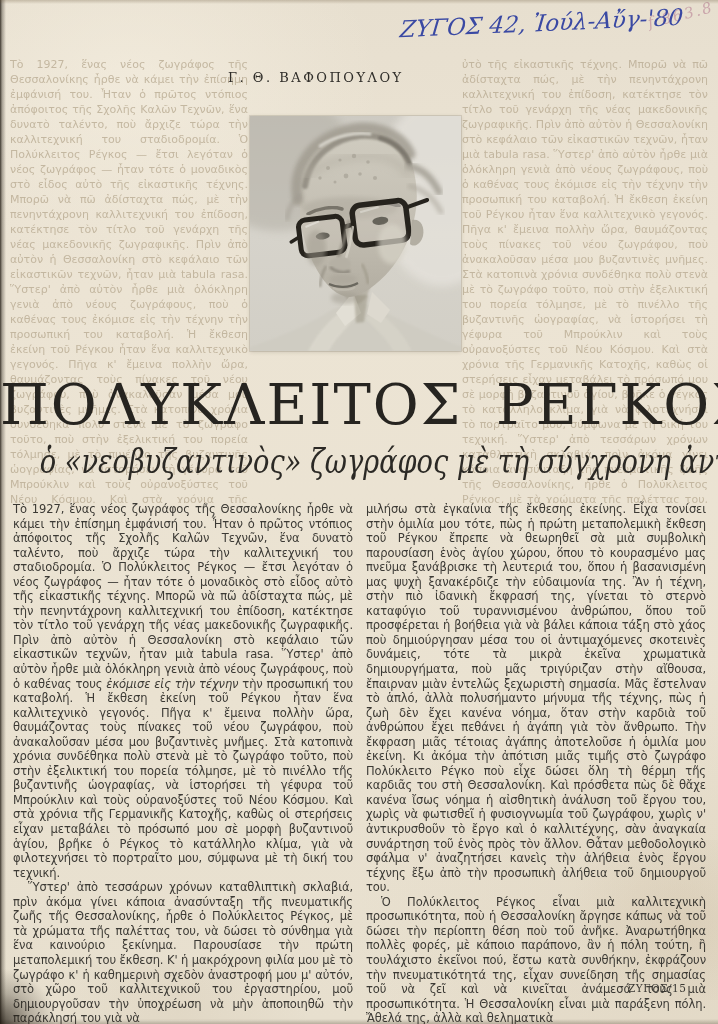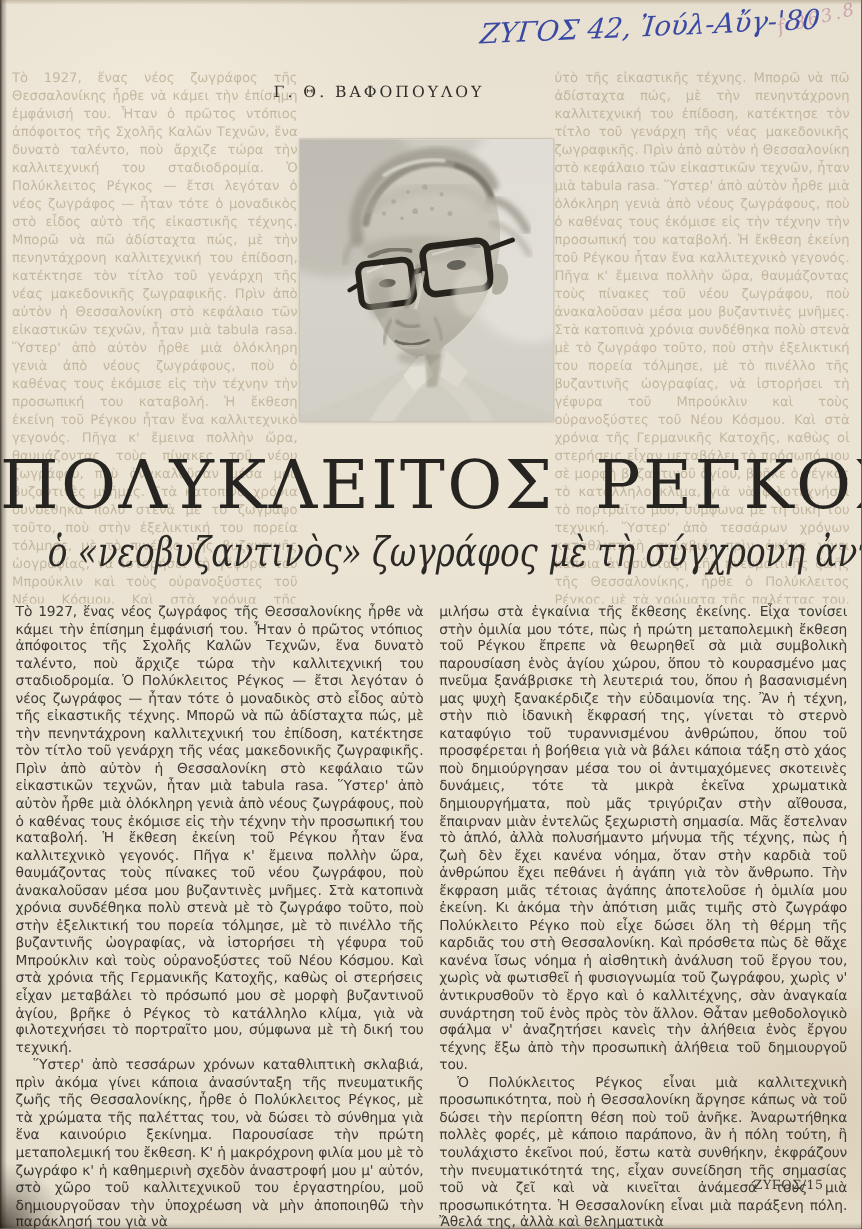--- a/index.html
+++ b/index.html
@@ -47,21 +47,21 @@
     font-family:"DejaVu Serif",serif;font-size:56px;line-height:1;letter-spacing:2px;word-spacing:14px;
     color:#262420;}
   .subtitle{position:absolute;left:-40px;right:-40px;top:443px;z-index:2;text-align:center;white-space:nowrap;
     font-family:"DejaVu Serif",serif;font-style:italic;font-size:34px;line-height:1.1;color:#2b2925;
     transform:scaleX(0.80);}
   
   .columns{position:absolute;left:13px;top:502px;width:693px;display:flex;gap:13px;z-index:2;}
   .col{width:340px;text-align:justify;font-size:11.5px;line-height:14.55px;letter-spacing:-0.1px;color:#3c3a35;}
   .col p{margin:0;}
   .col p.indent{text-indent:15px;}
-  .col .it{margin-top:43px;}
+  .col .it{font-style:italic;margin-top:43px;}
   
   .footer{position:absolute;left:628px;top:982px;z-index:2;
     font-family:"DejaVu Serif",serif;font-size:10.5px;letter-spacing:0.5px;color:#3a3833;}
 </style>
 </head>
 <body>
 
 <div class="page">
 
   <div class="ghost ghost-left">Τὸ 1927, ἕνας νέος ζωγράφος τῆς Θεσσαλονίκης ἦρθε νὰ κάμει τὴν ἐπίσημη ἐμφάνισή του. Ἦταν ὁ πρῶτος ντόπιος ἀπόφοιτος τῆς Σχολῆς Καλῶν Τεχνῶν, ἕνα δυνατὸ ταλέντο, ποὺ ἄρχιζε τώρα τὴν καλλιτεχνική του σταδιοδρομία. Ὁ Πολύκλειτος Ρέγκος — ἔτσι λεγόταν ὁ νέος ζωγράφος — ἦταν τότε ὁ μοναδικὸς στὸ εἶδος αὐτὸ τῆς εἰκαστικῆς τέχνης. Μπορῶ νὰ πῶ ἀδίσταχτα πώς, μὲ τὴν πενηντάχρονη καλλιτεχνική του ἐπίδοση, κατέκτησε τὸν τίτλο τοῦ γενάρχη τῆς νέας μακεδονικῆς ζωγραφικῆς. Πρὶν ἀπὸ αὐτὸν ἡ Θεσσαλονίκη στὸ κεφάλαιο τῶν εἰκαστικῶν τεχνῶν, ἦταν μιὰ tabula rasa. Ὕστερ' ἀπὸ αὐτὸν ἦρθε μιὰ ὁλόκληρη γενιὰ ἀπὸ νέους ζωγράφους, ποὺ ὁ καθένας τους ἐκόμισε εἰς τὴν τέχνην τὴν προσωπική του καταβολή. Ἡ ἔκθεση ἐκείνη τοῦ Ρέγκου ἦταν ἕνα καλλιτεχνικὸ γεγονός. Πῆγα κ' ἔμεινα πολλὴν ὥρα, θαυμάζοντας τοὺς πίνακες τοῦ νέου ζωγράφου, ποὺ ἀνακαλοῦσαν μέσα μου βυζαντινὲς μνῆμες. Στὰ κατοπινὰ χρόνια συνδέθηκα πολὺ στενὰ μὲ τὸ ζωγράφο τοῦτο, ποὺ στὴν ἐξελικτική του πορεία τόλμησε, μὲ τὸ πινέλλο τῆς βυζαντινῆς ὡογραφίας, νὰ ἱστορήσει τὴ γέφυρα τοῦ Μπρούκλιν καὶ τοὺς οὐρανοξύστες τοῦ Νέου Κόσμου. Καὶ στὰ χρόνια τῆς Γερμανικῆς Κατοχῆς, καθὼς οἱ στερήσεις εἶχαν μεταβάλει τὸ πρόσωπό μου σὲ μορφὴ βυζαντινοῦ ἁγίου, βρῆκε ὁ Ρέγκος τὸ κατάλληλο κλίμα, γιὰ νὰ φιλοτεχνήσει τὸ πορτραῖτο μου, σύμφωνα μὲ τὴ δική του τεχνική. Ὕστερ' ἀπὸ τεσσάρων χρόνων καταθλιπτικὴ σκλαβιά, πρὶν ἀκόμα γίνει κάποια ἀνασύνταξη τῆς πνευματικῆς ζωῆς τῆς Θεσσαλονίκης, ἦρθε ὁ Πολύκλειτος Ρέγκος, μὲ τὰ χρώματα τῆς παλέττας του, νὰ δώσει τὸ σύνθημα γιὰ ἕνα καινούριο ξεκίνημα. Παρουσίασε τὴν πρώτη μεταπολεμική του ἔκθεση. Κ' ἡ μακρόχρονη φιλία μου μὲ τὸ ζωγράφο κ' ἡ καθημερινὴ σχεδὸν ἀναστροφή μου μ' αὐτόν, στὸ χῶρο τοῦ καλλιτεχνικοῦ του ἐργαστηρίο</div>

